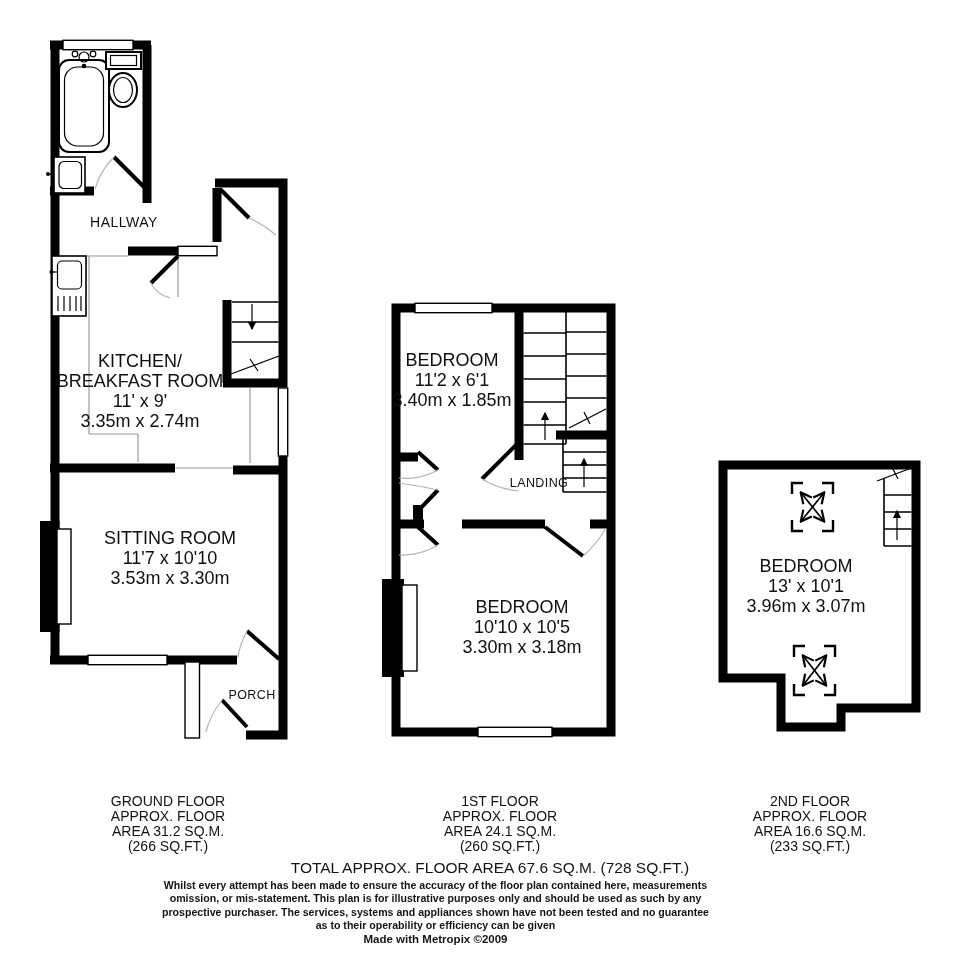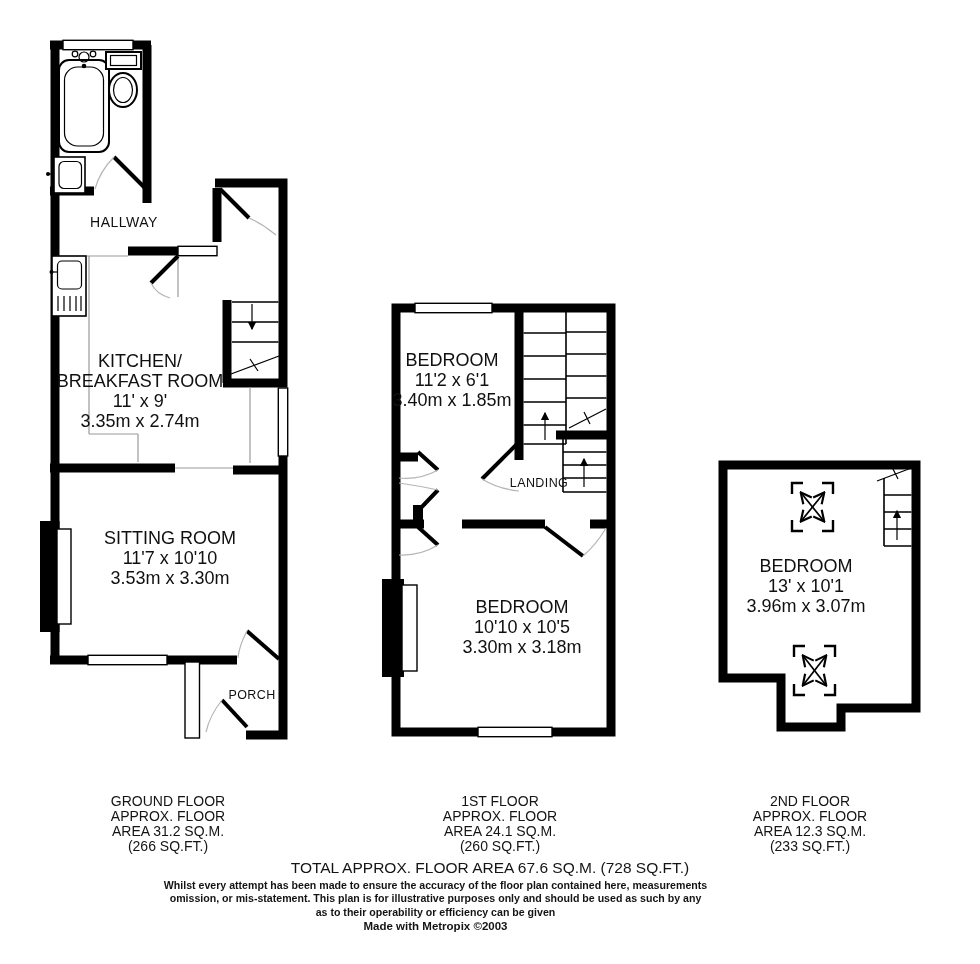--- a/index.html
+++ b/index.html
@@ -230,26 +230,27 @@
 </div>
 <div class="cap" style="left:380px;top:794px;">
   <div>1ST FLOOR</div>
   <div>APPROX. FLOOR</div>
   <div>AREA 24.1 SQ.M.</div>
   <div>(260 SQ.FT.)</div>
 </div>
 <div class="cap" style="left:690px;top:794px;">
   <div>2ND FLOOR</div>
   <div>APPROX. FLOOR</div>
-  <div>AREA 12.3 SQ.M.</div>
+  <div>AREA 16.6 SQ.M.</div>
   <div>(233 SQ.FT.)</div>
 </div>
 
 <div class="total">TOTAL APPROX. FLOOR AREA 67.6 SQ.M. (728 SQ.FT.)</div>
 
 <div class="disc">
   <div>Whilst every attempt has been made to ensure the accuracy of the floor plan contained here, measurements</div>
   <div>omission, or mis-statement. This plan is for illustrative purposes only and should be used as such by any</div>
+  <div>prospective purchaser. The services, systems and appliances shown have not been tested and no guarantee</div>
   <div>as to their operability or efficiency can be given</div>
-  <div class="credit">Made with Metropix ©2003</div>
+  <div class="credit">Made with Metropix ©2009</div>
 </div>
 
 </div>
 
 </body></html>

